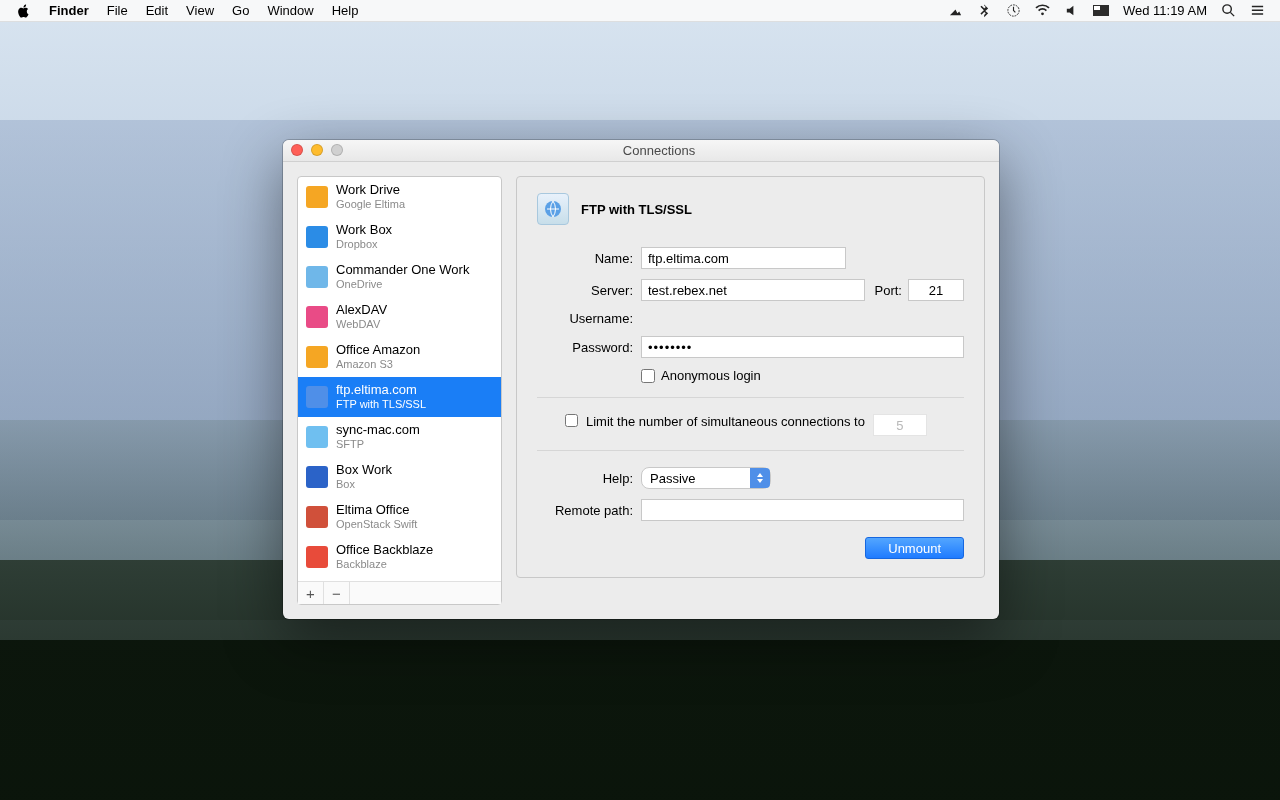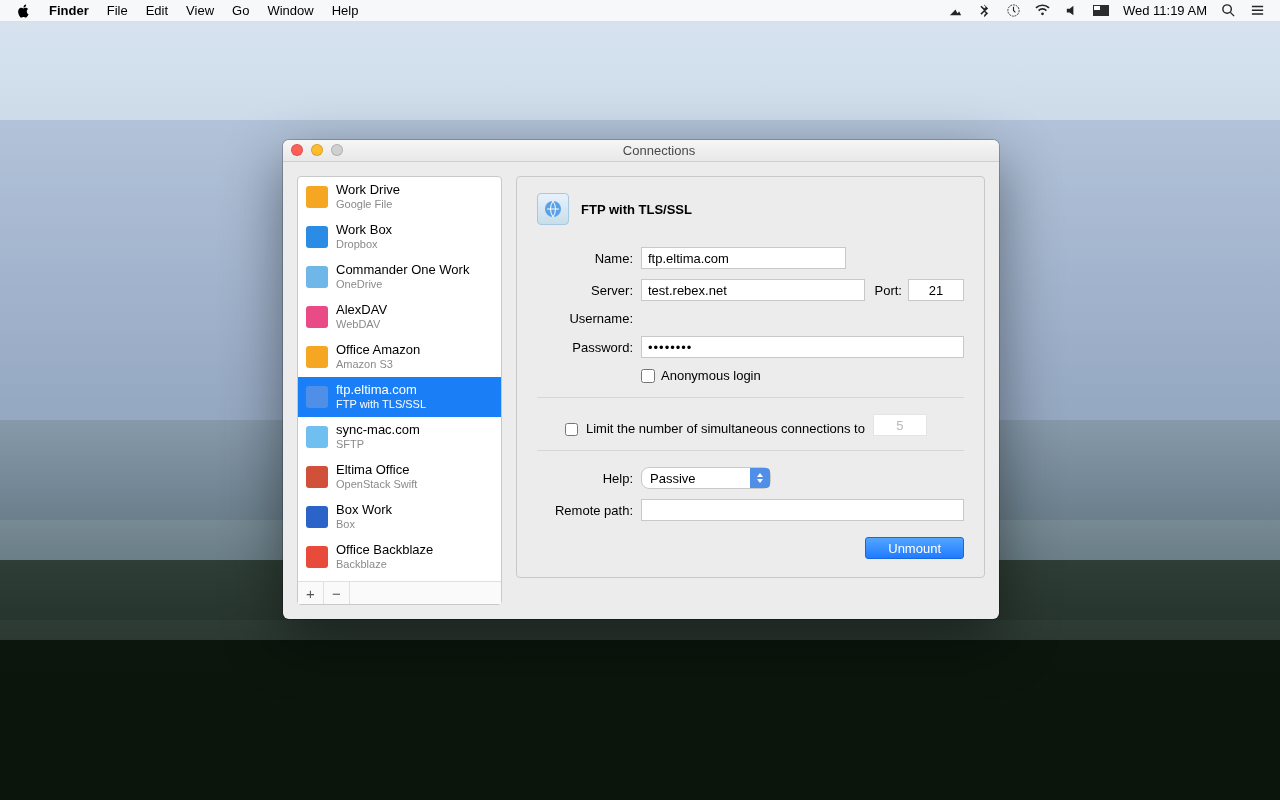--- a/index.html
+++ b/index.html
@@ -97,21 +97,21 @@
 .form-row .w-server { flex:1; min-width:0; }
 .form-row .w-port { width:56px; text-align:center; }
 .port-label { font-size:13px; margin:0 6px 0 10px; }
 .form-row.full input { flex:1; }
 
 .cb-row { display:flex; align-items:center; gap:6px; font-size:13px; margin-left:104px; margin-bottom:8px; }
 .cb-row input[type="checkbox"] { width:14px; height:14px; }
 
 .sep { height:1px; background:#d6d6d6; margin:14px 0 16px 0; }
 
-.limit-row { display:flex; align-items:flex-end; gap:8px; font-size:13px; margin:0 0 6px 28px; }
+.limit-row { display:flex; align-items:flex-start; gap:8px; font-size:13px; margin:0 0 6px 28px; }
 .limit-row .limit-num {
   width:54px; height:22px; text-align:center; font-size:13px; color:#b8b8b8;
   border:1px solid #e4e4e4; background:#fff;
 }
 
 .select {
   height:22px; border:1px solid #c8c8c8; border-radius:8px; background:#fff;
   display:flex; align-items:center; font-size:13px; position:relative; width:130px;
   padding-left:8px;
 }
@@ -214,21 +214,21 @@
     </div>
 
     <div class="win-body">
 
       <div class="sidebar">
         <div class="conn-list" id="conn-list">
             <div class="conn-row">
               <div class="conn-icon" style="background: rgb(245, 166, 35);"></div>
               <div class="conn-text">
                 <div class="conn-name">Work Drive</div>
-                <div class="conn-sub">Google File</div>
+                <div class="conn-sub">Google Eltima</div>
               </div>
             </div>
             <div class="conn-row">
               <div class="conn-icon" style="background: rgb(43, 140, 230);"></div>
               <div class="conn-text">
                 <div class="conn-name">Work Box</div>
                 <div class="conn-sub">Dropbox</div>
               </div>
             </div>
             <div class="conn-row">
@@ -260,31 +260,31 @@
               </div>
             </div>
             <div class="conn-row">
               <div class="conn-icon" style="background: rgb(111, 191, 240);"></div>
               <div class="conn-text">
                 <div class="conn-name">sync-mac.com</div>
                 <div class="conn-sub">SFTP</div>
               </div>
             </div>
             <div class="conn-row">
+              <div class="conn-icon" style="background: rgb(43, 99, 200);"></div>
+              <div class="conn-text">
+                <div class="conn-name">Box Work</div>
+                <div class="conn-sub">Box</div>
+              </div>
+            </div>
+            <div class="conn-row">
               <div class="conn-icon" style="background: rgb(208, 80, 58);"></div>
               <div class="conn-text">
                 <div class="conn-name">Eltima Office</div>
                 <div class="conn-sub">OpenStack Swift</div>
-              </div>
-            </div>
-            <div class="conn-row">
-              <div class="conn-icon" style="background: rgb(43, 99, 200);"></div>
-              <div class="conn-text">
-                <div class="conn-name">Box Work</div>
-                <div class="conn-sub">Box</div>
               </div>
             </div>
             <div class="conn-row">
               <div class="conn-icon" style="background: rgb(232, 75, 58);"></div>
               <div class="conn-text">
                 <div class="conn-name">Office Backblaze</div>
                 <div class="conn-sub">Backblaze</div>
               </div>
             </div>
           </div>

